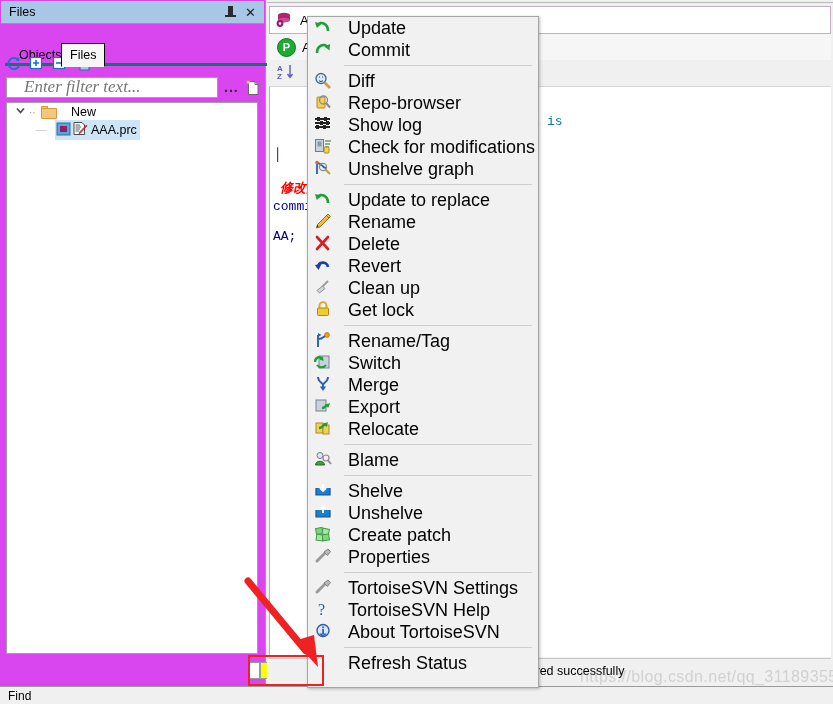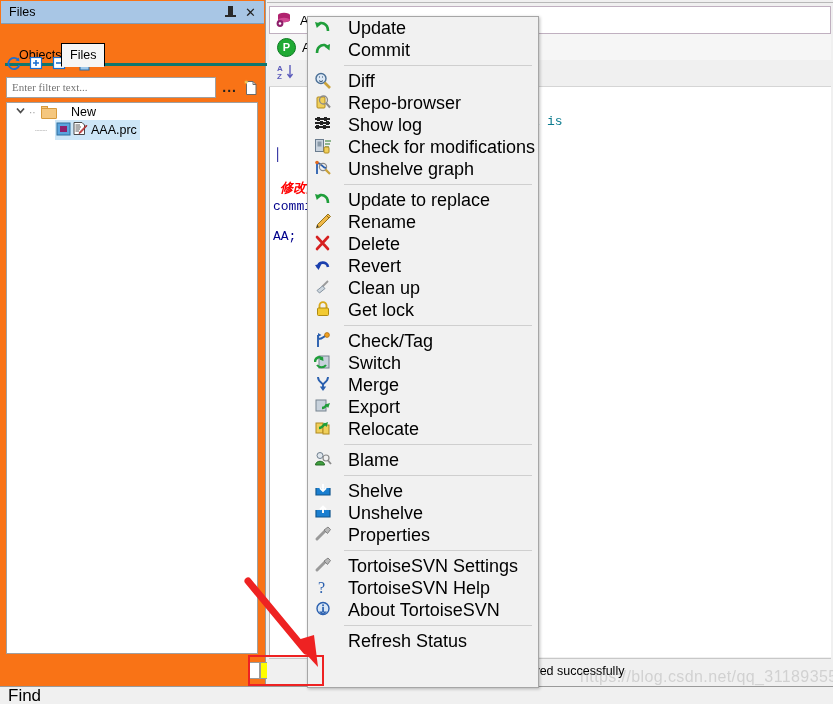--- a/index.html
+++ b/index.html
@@ -9,21 +9,21 @@
     background: #ffffff;
     font-family: "Liberation Sans", sans-serif;
     font-size: 12px;
     color: #000;
   }
   #root { position: relative; width: 833px; height: 704px; overflow: hidden; background:#f0f0f0; }
 
   
   .dock {
     position: absolute; left: 0; top: 0; width: 266px; height: 686px;
-    background: #f97316;
+    background: #d946ef;
     border-right: 1px solid #9a9a9a;
     box-sizing: border-box;
   }
   .dock-title {
     position: absolute; left: 1px; top: 1px; right: 1px; height: 22px;
     background: #a8c6e5;
     display: flex; align-items: center;
     border-bottom: 1px solid #7f9db9;
   }
   .dock-title .label {
@@ -63,22 +63,22 @@
     position:absolute; left: 6px; top: 53px; width: 250px; height: 22px;
     display:flex; align-items:center; gap: 7px;
   }
   .tb-btn { width:16px; height:16px; position:relative; }
 
   
   .filter-row { position:absolute; left:6px; top:76px; width: 252px; height:22px; display:flex; align-items:center;}
   .filter-input {
     width: 212px; height: 21px; box-sizing:border-box;
     border: 1px solid #a0a0a0; background:#fff;
-    font-family:"Liberation Serif", serif; font-size:11px;
-    color:#707070; padding-left:5px; line-height: 19px;
+    font-family:"Liberation Serif", serif; font-style: italic; font-size:17px;
+    color:#707070; padding-left:17px; line-height: 19px;
   }
   .dots { margin-left: 6px; font-size: 14px; letter-spacing:1px; color:#222; font-weight:bold; }
   .newfile-ic { margin-left: 6px; position:relative; width: 15px; height: 17px;}
 
   
   .tree {
     position:absolute; left:6px; top:102px; width:252px; height: 552px;
     border:1px solid #a0a0a0; background:#fff; box-sizing:border-box;
     overflow:hidden;
   }
@@ -167,21 +167,21 @@
 
   
   .arrow-svg { position:absolute; left:240px; top:575px; width:110px; height:110px; z-index:55; pointer-events:none;}
 
   
   .findbar {
     position:absolute; left:0; top:686px; width:833px; height:18px;
     background:#f0f0f0; border-top:1px solid #9a9a9a; box-sizing:border-box;
     display:flex; align-items:center;
   }
-  .findbar .lbl { margin-left:8px; font-size:17px; color:#000; }
+  .findbar .lbl { margin-left:8px; font-size:12px; color:#000; }
 
   
   .watermark {
     position:absolute; left:580px; top:668px; width:260px; height:22px;
     font-size:16px; color:rgba(140,140,140,0.30); letter-spacing:0.4px;
     font-family:"Liberation Sans",sans-serif; z-index:70; pointer-events:none;
     white-space:nowrap;
   }
 </style>
 </head>
@@ -503,21 +503,21 @@
 
     <div>
       <div class="mi">
         <span class="ic">
           <svg width="18" height="16" viewBox="0 0 18 16">
             <path d="M4 15 V3 M4 7 C9 7 10 4 12 3.5" fill="none" stroke="#2a5fae" stroke-width="1.9"></path>
             <path d="M4 1 L7.5 3 L4 5 Z" fill="#2a5fae"></path>
             <circle cx="13" cy="3" r="2.4" fill="#f0a020" stroke="#b07010" stroke-width="0.8"></circle>
           </svg>
         </span>
-        <span class="tx">Check/Tag</span>
+        <span class="tx">Rename/Tag</span>
       </div>
       <div class="mi">
         <span class="ic">
           <svg width="18" height="16" viewBox="0 0 18 16">
             <rect x="5" y="2" width="10" height="12" fill="#c8d2dc" stroke="#77838f" stroke-width="1"></rect>
             <path d="M1 8 C1 3 6 2 8 5" fill="none" stroke="#1f9e3a" stroke-width="2.4"></path>
             <path d="M9 2.5 L9.5 7 L5.5 5.5 Z" fill="#1f9e3a"></path>
             <path d="M3 11 C5 14 10 14 12 11" fill="none" stroke="#1f9e3a" stroke-width="2"></path>
           </svg>
         </span>
@@ -582,20 +582,31 @@
         <span class="tx">Shelve</span>
       </div>
       <div class="mi">
         <span class="ic">
           <svg width="18" height="16" viewBox="0 0 18 16">
             <path d="M2 6 V13 H16 V6" fill="#1a7fd0" stroke="#11568e" stroke-width="1.2"></path>
             <path d="M9 9 V3 M6 5.5 L9 2.5 L12 5.5" fill="none" stroke="#fff" stroke-width="1.9"></path>
           </svg>
         </span>
         <span class="tx">Unshelve</span>
+      </div>
+      <div class="mi">
+        <span class="ic">
+          <svg width="18" height="16" viewBox="0 0 18 16">
+            <rect x="2" y="2" width="6.5" height="6" transform="rotate(-10 5 5)" fill="#7ed67e" stroke="#3f9e3f" stroke-width="1"></rect>
+            <rect x="8.5" y="2.5" width="6.5" height="6" transform="rotate(12 11 5)" fill="#a6e3a6" stroke="#3f9e3f" stroke-width="1"></rect>
+            <rect x="2.5" y="8.5" width="6.5" height="6" transform="rotate(8 5 11)" fill="#a6e3a6" stroke="#3f9e3f" stroke-width="1"></rect>
+            <rect x="8.5" y="8.5" width="6.5" height="6" transform="rotate(-8 11 11)" fill="#7ed67e" stroke="#3f9e3f" stroke-width="1"></rect>
+          </svg>
+        </span>
+        <span class="tx">Create patch</span>
       </div>
       <div class="mi">
         <span class="ic">
           <svg width="18" height="16" viewBox="0 0 18 16">
             <path d="M3 13 L11 5" stroke="#9a9a9a" stroke-width="3" stroke-linecap="round"></path>
             <path d="M10 4 L14 1 L16.5 3.5 L13.5 7.5 Z" fill="#b8b8b8" stroke="#7a7a7a" stroke-width="0.9"></path>
           </svg>
         </span>
         <span class="tx">Properties</span>
       </div>

